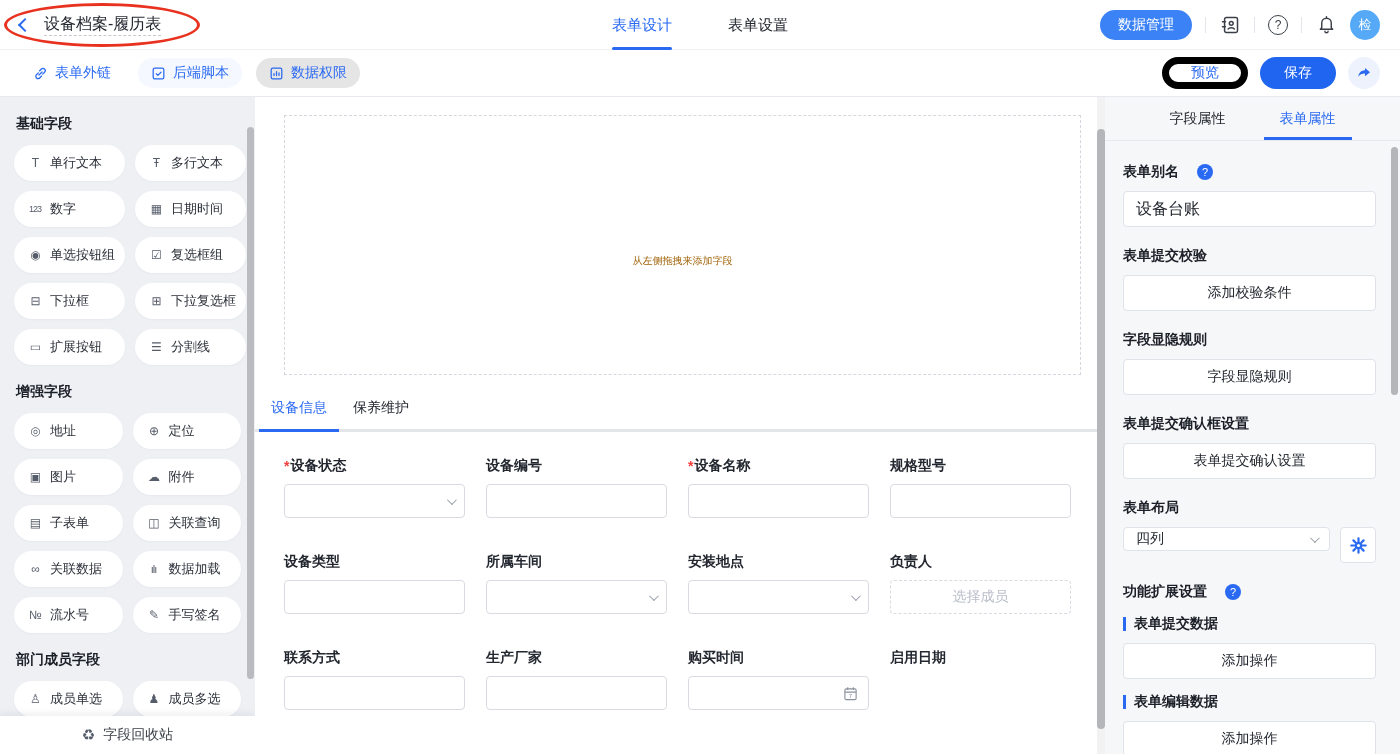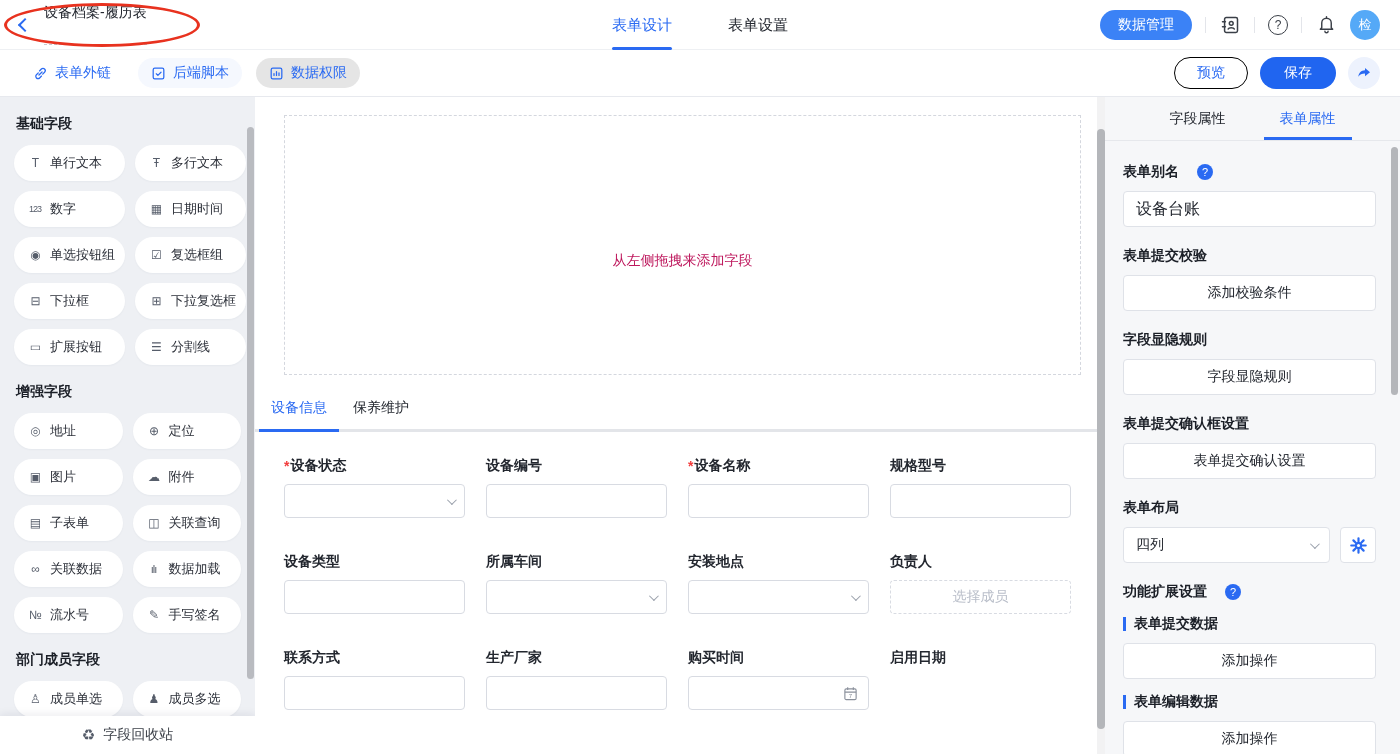--- a/index.html
+++ b/index.html
@@ -2,41 +2,41 @@
 <html><head>
 <meta charset="utf-8">
 <style>
   * { margin:0; padding:0; box-sizing:border-box; }
   html,body { width:1400px; height:755px; overflow:hidden; }
   body { font-family:"Liberation Sans", sans-serif; background:#fff; color:#1b1f27; position:relative; }
 
   
   .header { height:50px; display:flex; align-items:center; padding:0 20px; border-bottom:1px solid #eef0f3; position:relative; background:#fff; }
   .back-chev { width:10px; height:10px; border-left:2px solid #2a6af2; border-bottom:2px solid #2a6af2; transform:rotate(45deg); margin-right:14px; cursor:pointer; }
-  .page-title { font-size:14px; color:#23272f; padding-bottom:22px; border-bottom:1px dashed #c6c9d0; }
+  .page-title { font-size:16px; color:#23272f; padding-bottom:0; border-bottom:1px dashed #c6c9d0; }
   .annotation-ellipse { position:absolute; left:4px; top:3px; width:196px; height:44px; border:3px solid #e8321f; border-radius:50%; pointer-events:none; z-index:6; }
   .header-tabs { position:absolute; left:50%; transform:translateX(-50%); top:0; height:50px; display:flex; gap:56px; }
   .htab { height:50px; display:flex; align-items:center; font-size:15px; color:#23272f; position:relative; cursor:pointer; }
   .htab.active { color:#2a6af2; }
   .htab.active::after { content:""; position:absolute; left:50%; transform:translateX(-50%); bottom:0; width:60px; height:3px; background:#2a6af2; border-radius:2px; }
   .header-right { margin-left:auto; display:flex; align-items:center; gap:13px; }
   .green-btn { height:30px; padding:0 18px; border-radius:15px; background:#3b82f6; color:#fff; font-size:14px; display:flex; align-items:center; border:none; cursor:pointer; }
   .vdiv { width:1px; height:16px; background:#e3e5ea; }
   .hicon { width:22px; height:22px; display:flex; align-items:center; justify-content:center; cursor:pointer; }
   .help-circle { width:20px; height:20px; border:1.6px solid #3a3f47; border-radius:50%; font-size:12px; color:#3a3f47; display:flex; align-items:center; justify-content:center; cursor:pointer; }
   .avatar { width:30px; height:30px; border-radius:50%; background:#55a9f7; color:#fff; font-size:13px; display:flex; align-items:center; justify-content:center; cursor:pointer; }
 
   
   .toolbar { height:47px; display:flex; align-items:center; padding:0 20px; border-bottom:1px solid #e7e9ee; background:#fff; }
   .tool-left { display:flex; align-items:center; gap:14px; }
   .tool-link { height:30px; border-radius:15px; padding:0 13px; display:flex; align-items:center; gap:7px; font-size:14px; color:#2a6af2; cursor:pointer; }
   .tool-link.bg-faint { background:#f5f8fe; }
   .tool-link.bg-blue { background:#e5e5e5; }
   .tool-right { margin-left:auto; display:flex; align-items:center; gap:12px; }
-  .preview-btn { height:32px; padding:0 22px; border-radius:16px; background:#fff; border:1px solid #000000; color:#2a6af2; font-size:14px; cursor:pointer; }
+  .preview-btn { height:32px; padding:0 22px; border-radius:16px; background:#fff; border:7px solid #000000; color:#2a6af2; font-size:14px; cursor:pointer; }
   .save-btn { height:32px; padding:0 24px; border-radius:16px; background:#2065f0; border:none; color:#fff; font-size:14px; cursor:pointer; }
   .share-circle { width:32px; height:32px; border-radius:50%; background:#edf2fd; display:flex; align-items:center; justify-content:center; cursor:pointer; }
 
   
   .main { display:flex; height:657px; position:relative; }
 
   
   .sidebar { width:255px; background:#eef0f4; position:relative; padding:0 14px; overflow:hidden; }
   .side-section-title { font-size:14px; font-weight:bold; color:#1b1f27; margin:18px 2px 12px; }
   .pill-grid { display:grid; grid-template-columns:1fr 1fr; gap:10px 10px; }
@@ -44,21 +44,21 @@
   .picon { font-size:12px; color:#565d6a; min-width:16px; text-align:center; letter-spacing:-1px; }
   .plabel { font-size:13px; color:#2b2f38; white-space:nowrap; }
   .side-scrollbar { position:absolute; right:0; top:0; bottom:0; width:8px; }
   .side-thumb { position:absolute; top:30px; right:1px; width:7px; height:552px; background:#b9bbc0; border-radius:4px; }
   .recycle-bar { position:absolute; left:0; right:0; bottom:0; height:38px; background:#fff; box-shadow:0 -2px 8px rgba(20,30,60,.08); display:flex; align-items:center; justify-content:center; gap:8px; font-size:14px; color:#3a3f47; cursor:pointer; z-index:3; }
   .recycle-glyph { font-size:15px; color:#565d6a; }
 
   
   .canvas { flex:1; background:#fff; overflow:hidden; position:relative; }
   .drop-zone { margin:18px 16px 0 29px; height:260px; border:1px dashed #d4d7de; display:flex; align-items:center; justify-content:center; }
-  .drop-hint { font-size:14px; color:#be185d;margin-top:32px; }
+  .drop-hint { font-size:10px; color:#a16207;margin-top:32px; }
   .canvas-tabs { margin-top:24px; padding-left:16px; display:flex; gap:26px; position:relative; border-bottom:3px solid #e3e5e9; }
   .ctab { font-size:14px; color:#23272f; padding-bottom:12px; position:relative; cursor:pointer;font-family:Liberation Serif, serif; }
   .ctab.active { color:#2a6af2; }
   .ctab.active::after { content:""; position:absolute; left:-12px; right:-12px; bottom:-3px; height:3px; background:#2a6af2; }
   .form-grid { margin:24px 16px 0 29px; display:grid; grid-template-columns:repeat(4,181px); column-gap:21px; row-gap:34px; }
   .fld-label { font-size:14px; font-weight:bold; color:#23272f; height:20px; margin-bottom:8px; display:flex; align-items:center; }
   .req { color:#f23c3c; margin-right:1px; }
   .fld-box { height:34px; border:1px solid #d8dbe2; border-radius:4px; background:#fff; display:flex; align-items:center; padding:0 10px; cursor:text; }
   .fld-box.select { justify-content:flex-end; cursor:pointer; }
   .chev { width:7px; height:7px; border-right:1.5px solid #9aa0ab; border-bottom:1.5px solid #9aa0ab; transform:rotate(45deg) translateY(-2px); }
@@ -74,21 +74,21 @@
   .panel-tabs { height:44px; display:flex; justify-content:center; gap:54px; border-bottom:1px solid #e6e8ec; }
   .ptab { font-size:14px; color:#23272f; display:flex; align-items:center; position:relative; cursor:pointer; }
   .ptab.active { color:#2a6af2; }
   .ptab.active::after { content:""; position:absolute; left:-16px; right:-16px; bottom:0; height:3px; background:#2a6af2; }
   .panel-body { padding:2px 24px 0 18px; }
   .p-heading { font-size:14px; font-weight:bold; color:#1b1f27; margin-top:20px; display:flex; align-items:center; gap:18px; }
   .qmark { width:16px; height:16px; border-radius:50%; background:#2a6af2; color:#fff; font-size:11px; font-weight:normal; display:flex; align-items:center; justify-content:center; cursor:pointer; }
   .p-input { margin-top:10px; width:100%; height:36px; border:1px solid #dfe2e8; border-radius:4px; background:#fff; font-size:16px; color:#23272f; padding:0 12px; font-family:"Liberation Sans",sans-serif; }
   .p-btn { margin-top:10px; width:100%; height:36px; border:1px solid #dfe2e8; border-radius:4px; background:#fff; font-size:14px; color:#23272f; cursor:pointer; font-family:"Liberation Sans",sans-serif; }
   .layout-row { margin-top:10px; display:flex; gap:10px; }
-  .p-select { flex:1; height:36px; border:1px solid #dfe2e8; border-radius:4px; background:#fff; display:flex; align-items:center; justify-content:space-between; padding:0 12px; font-size:14px; color:#23272f; cursor:pointer; }
+  .p-select { flex:1; height:24px; border:1px solid #dfe2e8; border-radius:4px; background:#fff; display:flex; align-items:center; justify-content:space-between; padding:0 12px; font-size:14px; color:#23272f; cursor:pointer; }
   .gear-btn { width:36px; height:36px; border:1px solid #dfe2e8; border-radius:4px; background:#fff; display:flex; align-items:center; justify-content:center; cursor:pointer; }
   .sub-label { margin-top:14px; display:flex; align-items:center; gap:8px; font-size:14px; font-weight:bold; color:#1b1f27; }
   .blue-bar { width:3px; height:14px; background:#2a6af2; }
   .panel-scrollbar { position:absolute; right:2px; top:50px; width:7px; height:248px; background:#b4b6ba; border-radius:4px; }
 </style>
 </head>
 <body>
 
 <div class="header">
   <span class="back-chev"></span>

